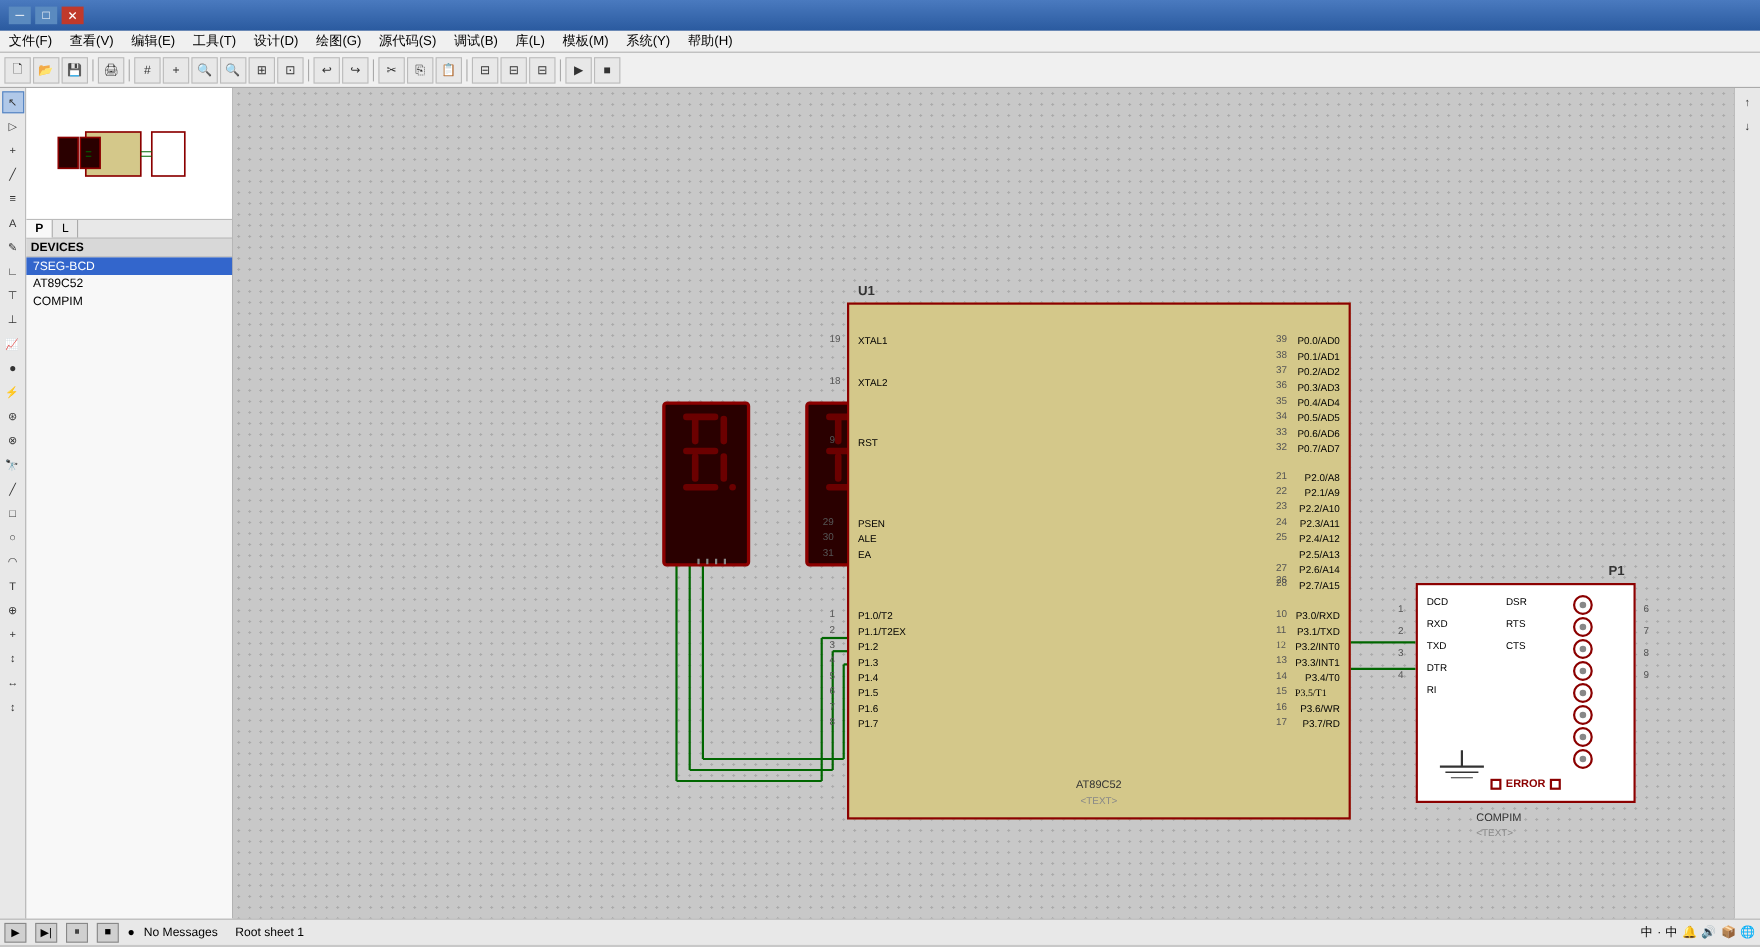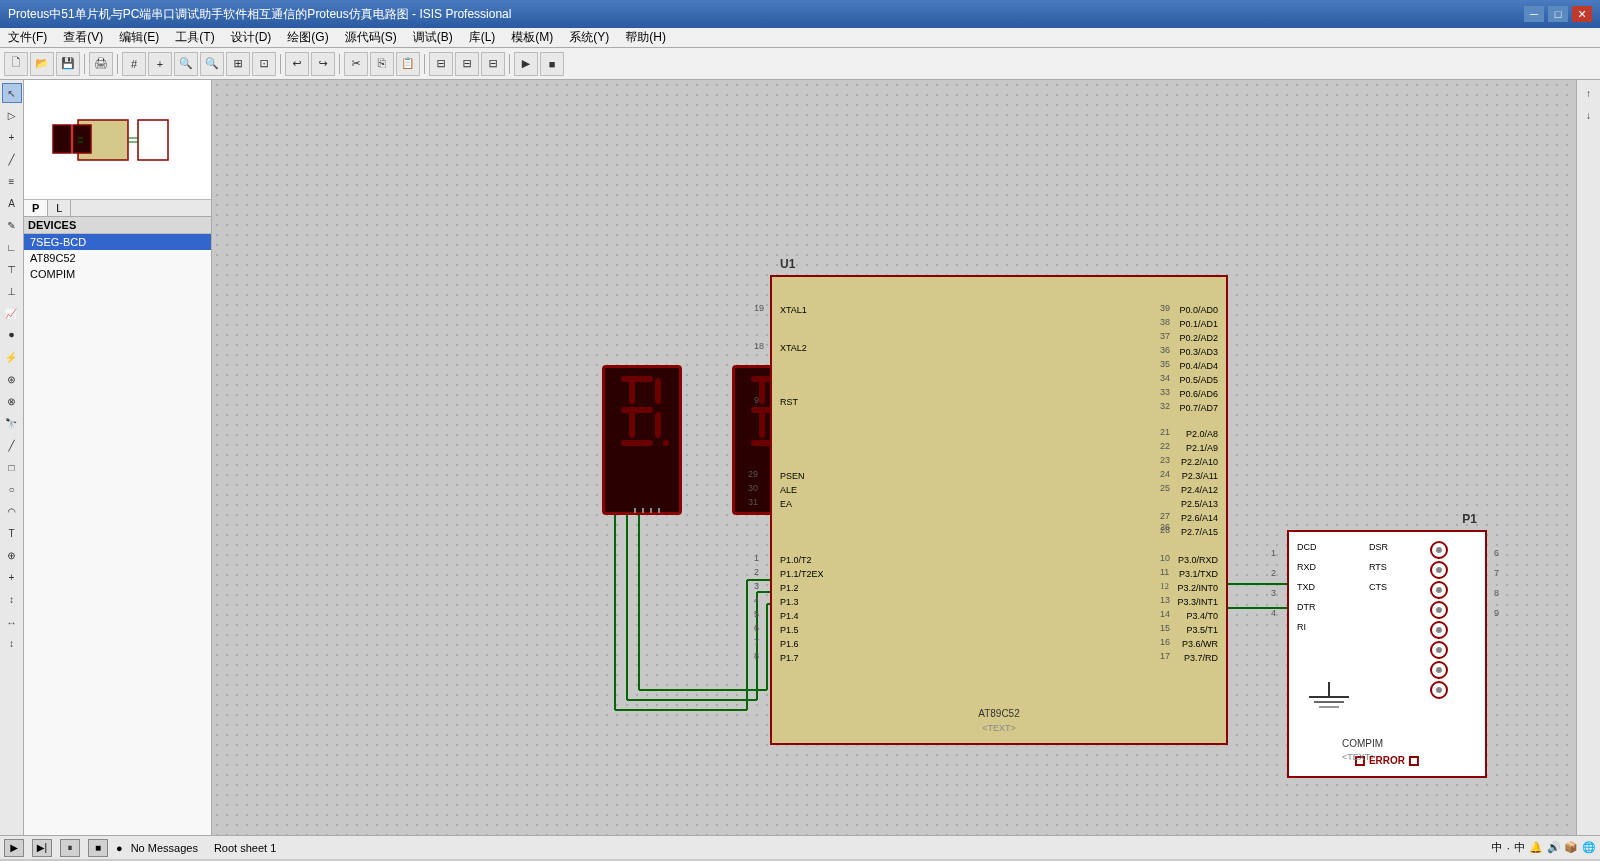--- a/index.html
+++ b/index.html
@@ -133,21 +133,20 @@
     svg.circuit-svg {
       position: absolute;
       top: 0; left: 0;
       pointer-events: none;
     }
   </style>
 </head>
 <body>
 
 <div id="titlebar">
-  <span>Proteus中51单片机与PC端串口调试助手软件相互通信的Proteus仿真电路图 - ISIS Professional</span>
   <div class="win-btns">
     <button class="win-btn">─</button>
     <button class="win-btn">□</button>
     <button class="win-btn close">✕</button>
   </div>
 </div>
 
 <div id="menubar">
   <div class="menu-item">文件(F)</div>
   <div class="menu-item">查看(V)</div>
@@ -373,21 +372,21 @@
       <div style="position:absolute; top:208px; right:8px; font-size:9px; font-family:Arial; text-align:right;">P2.4/A12</div>
       <div style="position:absolute; top:222px; right:8px; font-size:9px; font-family:Arial; text-align:right;">P2.5/A13</div>
       <div style="position:absolute; top:236px; right:8px; font-size:9px; font-family:Arial; text-align:right;">P2.6/A14</div>
       <div style="position:absolute; top:250px; right:8px; font-size:9px; font-family:Arial; text-align:right;">P2.7/A15</div>
 
       <div style="position:absolute; top:278px; right:8px; font-size:9px; font-family:Arial; text-align:right;">P3.0/RXD</div>
       <div style="position:absolute; top:292px; right:8px; font-size:9px; font-family:Arial; text-align:right;">P3.1/TXD</div>
       <div style="position:absolute; top:306px; right:8px; font-size:9px; font-family:Arial; text-align:right;">P3.2/INT0</div>
       <div style="position:absolute; top:320px; right:8px; font-size:9px; font-family:Arial; text-align:right;">P3.3/INT1</div>
       <div style="position:absolute; top:334px; right:8px; font-size:9px; font-family:Arial; text-align:right;">P3.4/T0</div>
-      <div style="position:absolute; top:348px; right:8px; font-size:9px; font-family:Liberation Sans, sans-serif; text-align:right;">P3.5/T1</div>
+      <div style="position:absolute; top:348px; right:20px; font-size:9px; font-family:Liberation Serif, serif; text-align:right;">P3.5/T1</div>
       <div style="position:absolute; top:362px; right:8px; font-size:9px; font-family:Arial; text-align:right;">P3.6/WR</div>
       <div style="position:absolute; top:376px; right:8px; font-size:9px; font-family:Arial; text-align:right;">P3.7/RD</div>
 
       <div style="position:absolute; bottom:24px; left:50%; transform:translateX(-50%); font-size:10px; font-family:Arial; color:#333; white-space:nowrap;">AT89C52</div>
       <div style="position:absolute; bottom:10px; left:50%; transform:translateX(-50%); font-size:9px; font-family:Arial; color:#888;">&lt;TEXT&gt;</div>
     </div>
 
     <div style="position:absolute; left:542px; top:223px; font-size:9px; color:#555; font-family:Arial;">19</div>
     <div style="position:absolute; left:542px; top:261px; font-size:9px; color:#555; font-family:Arial;">18</div>
     <div style="position:absolute; left:542px; top:315px; font-size:9px; color:#555; font-family:Arial;">9</div>
@@ -421,21 +420,21 @@
     <div style="position:absolute; left:948px; top:445px; font-size:9px; color:#555; font-family:Arial;">28</div>
     <div style="position:absolute; left:948px; top:473px; font-size:9px; color:#555; font-family:Arial;">10</div>
     <div style="position:absolute; left:948px; top:487px; font-size:9px; color:#555; font-family:Arial;">11</div>
     <div style="position:absolute; left:948px; top:501px; font-size:9px; color:#555; font-family:Liberation Serif, serif;">12</div>
     <div style="position:absolute; left:948px; top:515px; font-size:9px; color:#555; font-family:Arial;">13</div>
     <div style="position:absolute; left:948px; top:529px; font-size:9px; color:#555; font-family:Arial;">14</div>
     <div style="position:absolute; left:948px; top:543px; font-size:9px; color:#555; font-family:Arial;">15</div>
     <div style="position:absolute; left:948px; top:557px; font-size:9px; color:#555; font-family:Arial;">16</div>
     <div style="position:absolute; left:948px; top:571px; font-size:9px; color:#555; font-family:Arial;">17</div>
 
-    <div style="position:absolute; left:1075px; top:450px; width:200px; height:248px; background:white; border:2px solid #8b0000;">
+    <div style="position:absolute; left:1075px; top:450px; width:200px; height:200px; background:white; border:2px solid #8b0000;">
 
       <div style="position:absolute; top:-20px; right:8px; font-size:12px; font-weight:bold; color:#333; font-family:Arial;">P1</div>
 
       <div style="position:absolute; top:10px; left:8px; font-size:9px; font-family:Arial;">DCD</div>
       <div style="position:absolute; top:10px; left:80px; font-size:9px; font-family:Arial;">DSR</div>
       <div style="position:absolute; top:30px; left:8px; font-size:9px; font-family:Arial;">RXD</div>
       <div style="position:absolute; top:30px; left:80px; font-size:9px; font-family:Arial;">RTS</div>
       <div style="position:absolute; top:50px; left:8px; font-size:9px; font-family:Arial;">TXD</div>
       <div style="position:absolute; top:50px; left:80px; font-size:9px; font-family:Arial;">CTS</div>
       <div style="position:absolute; top:70px; left:8px; font-size:9px; font-family:Arial;">DTR</div>

